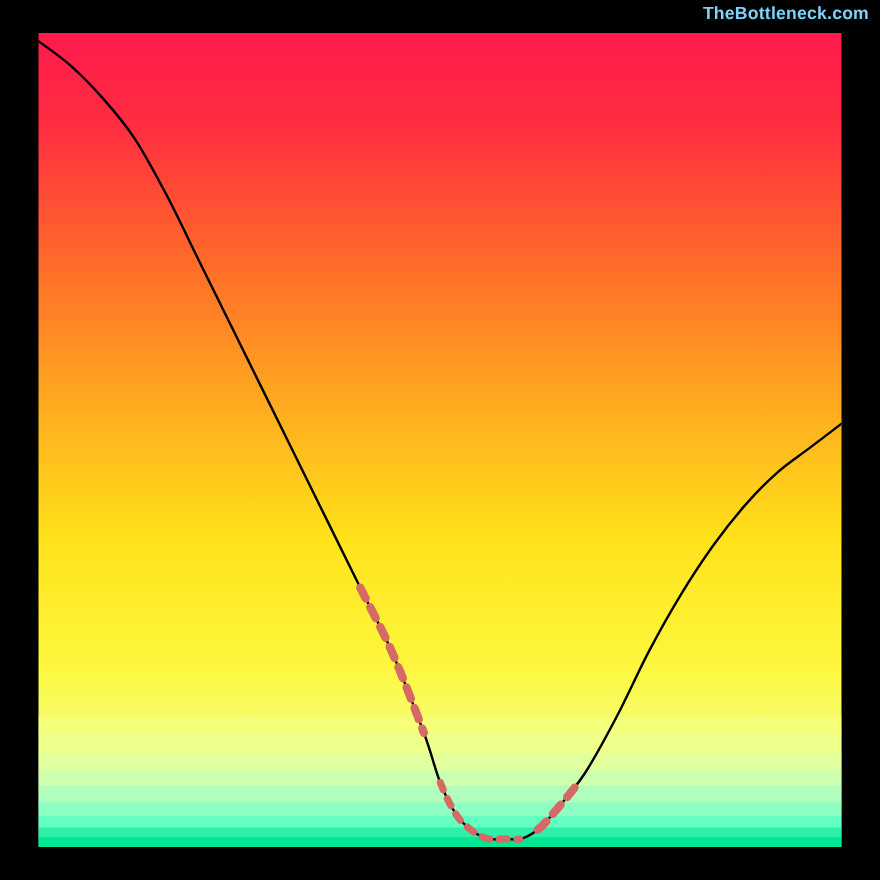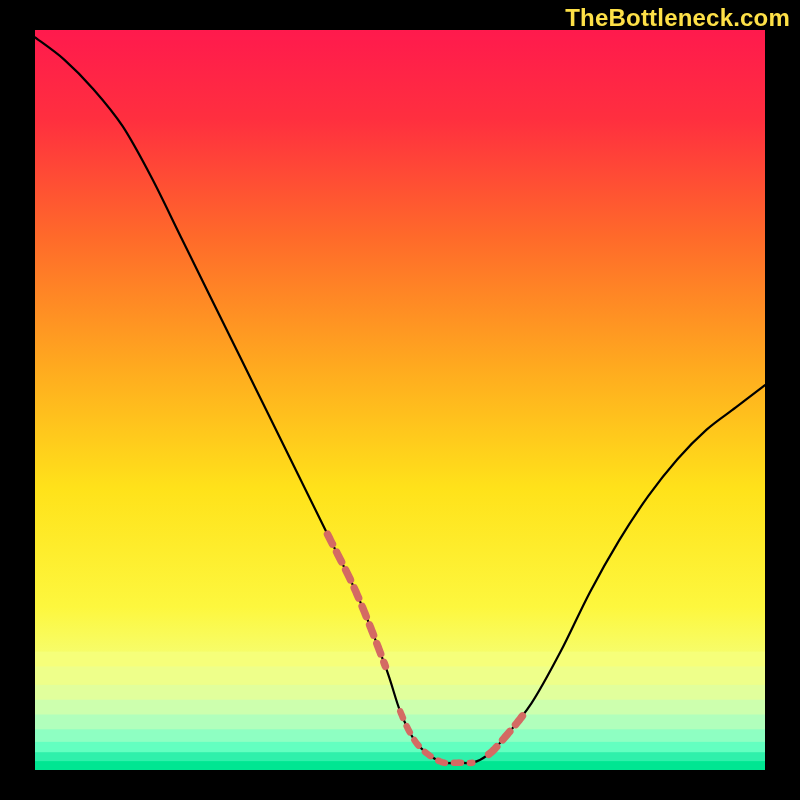--- a/index.html
+++ b/index.html
@@ -16,22 +16,22 @@
     top: 0;
     left: 0;
     width: 800px;
     height: 800px;
     background: #000;
   }
   .watermark {
     position: absolute;
     top: 4px;
     right: 10px;
-    color: #fde047;
-    font-size: 24px;
+    color: #7dd3fc;
+    font-size: 16px;
     font-weight: 600;
     letter-spacing: 0.2px;
   }
   svg {
     display: block;
   }
 </style>
 </head>
 <body>
 

